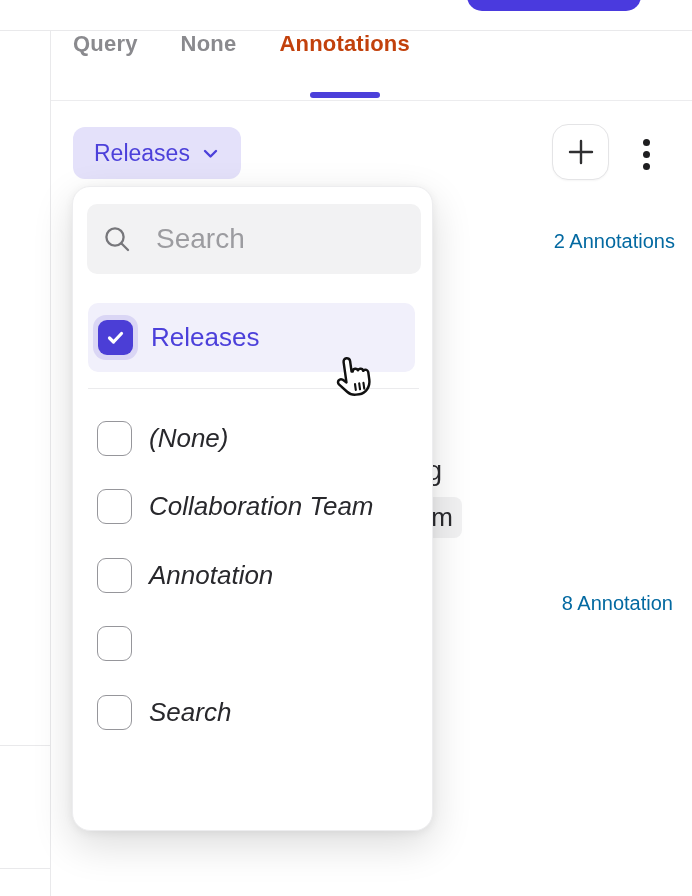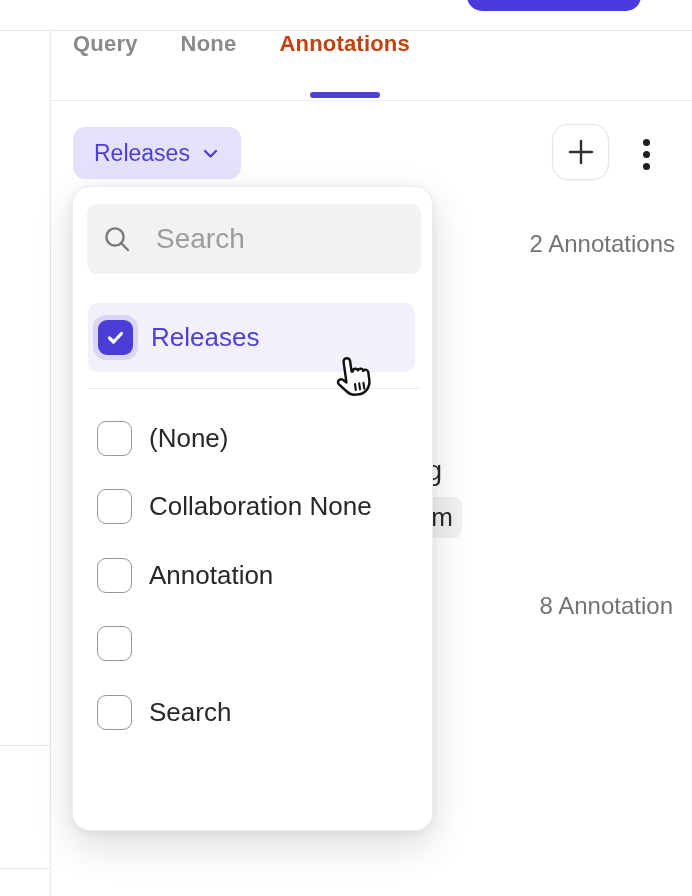--- a/index.html
+++ b/index.html
@@ -64,21 +64,21 @@
     box-shadow: 0 1px 2px rgba(0,0,0,0.04);
   }
   .kebab-btn {
     position: absolute; left: 632px; top: 130px; width: 28px; height: 48px;
     background: transparent; border: none; cursor: pointer;
     display: flex; flex-direction: column; align-items: center; justify-content: center; gap: 5px;
   }
   .kebab-btn .dot { width: 7px; height: 7px; border-radius: 50%; background: #1e1e20; }
 
   
-  .count { position: absolute; font-size: 24px; color: #737373; }
+  .count { position: absolute; font-size: 20px; color: #0369a1; }
   .count.top { top: 230px; right: 17px; }
   .count.bottom { top: 592px; right: 19px; }
 
   
   .frag-text {
     position: absolute; left: 427px; top: 456px; z-index: 1;
     font-size: 27px; color: #2a2a2e;
   }
   .frag-badge {
     position: absolute; left: 414px; top: 497px; width: 48px; height: 41px; z-index: 1;
@@ -119,21 +119,21 @@
     width: 35px; height: 35px; border-radius: 9px; background: #4b3ed6;
     display: flex; align-items: center; justify-content: center;
   }
   .selected-row .lbl { margin-left: 13px; font-size: 26px; font-weight: 500; color: #4c40da; }
 
   .panel-divider {
     position: absolute; left: 15px; top: 201px; width: 331px; height: 1px; background: #ebebed;
   }
 
   .options { position: absolute; left: 24px; top: 217px; width: 320px; }
-  .opt-row { height: 68.5px; display: flex; align-items: center; cursor: pointer; }
+  .opt-row { height: 68.5px; display: flex; align-items: center; cursor: pointer; font-style: italic; }
   .box {
     width: 35px; height: 35px; border: 1.5px solid #96969b; border-radius: 9px;
     background: #ffffff; flex: none;
   }
   .opt-row .lbl { margin-left: 17px; font-size: 26px; font-weight: 500; color: #28282c; }
 
   
   .cursor { position: absolute; left: 330px; top: 352px; z-index: 9; pointer-events: none; }
 
   .icon { display: inline-flex; }
@@ -222,21 +222,21 @@
 
   <div class="panel-divider"></div>
 
   <div class="options">
     <div class="opt-row">
       <span class="box"></span>
       <span class="lbl">(None)</span>
     </div>
     <div class="opt-row">
       <span class="box"></span>
-      <span class="lbl">Collaboration None</span>
+      <span class="lbl">Collaboration Team</span>
     </div>
     <div class="opt-row">
       <span class="box"></span>
       <span class="lbl">Annotation</span>
     </div>
     <div class="opt-row">
       <span class="box"></span>
     </div>
     <div class="opt-row">
       <span class="box"></span>

